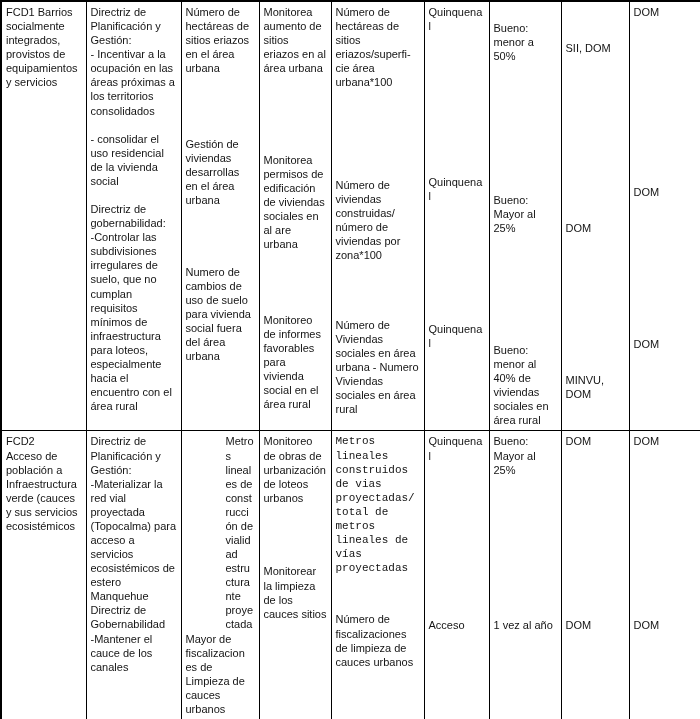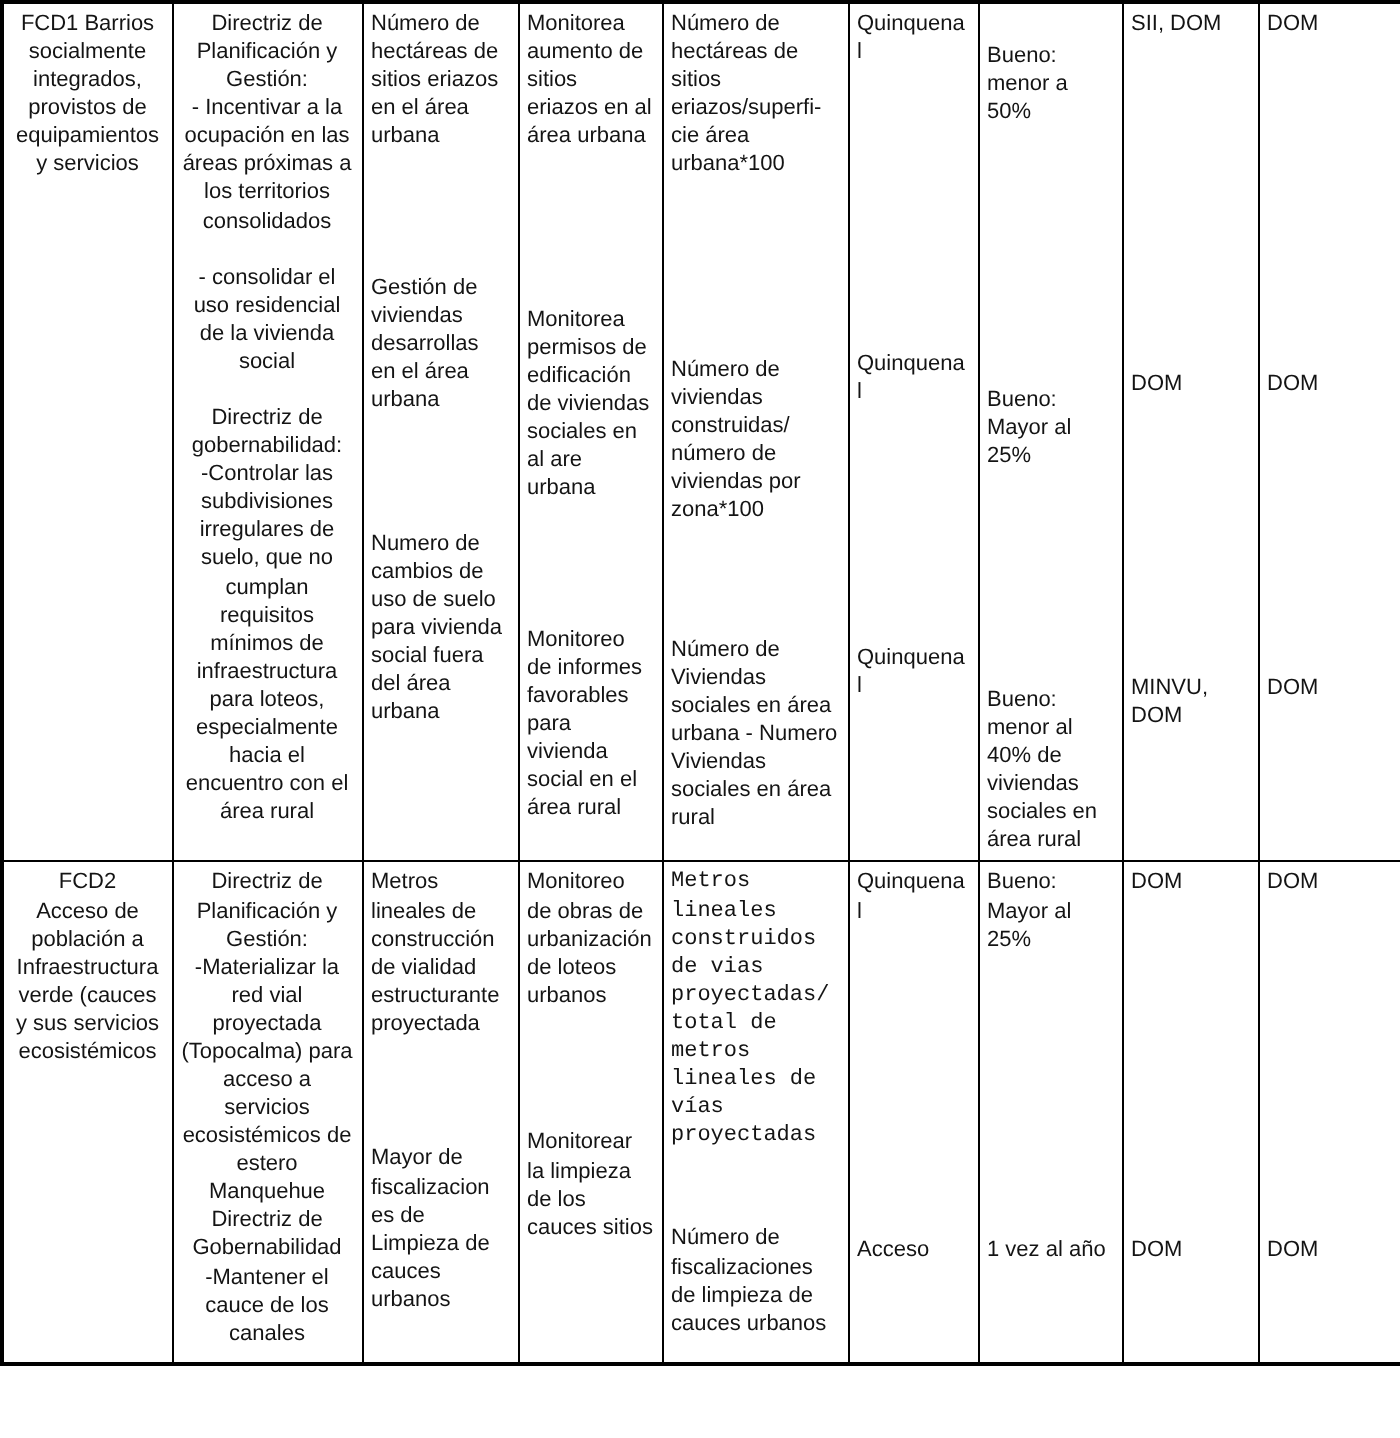--- a/index.html
+++ b/index.html
@@ -21,34 +21,34 @@
     vertical-align:top;
     text-align:left;
     padding:3px 4px;
     font-weight:normal;
     word-wrap:break-word;
     overflow:hidden;
   }
   tr.hdr{height:45px;}
   tr.r1{height:423px;}
   tr.r2{height:251px;}
-  .pre{white-space:pre-line;text-align:center;}
+  .pre{white-space:pre-line;}
   .seg{display:block;}
 
   
   tr.r1 .c-ind  .s1{min-height:132px;} tr.r1 .c-ind  .s2{min-height:128px;}
   tr.r1 .c-desc .s1{min-height:148px;} tr.r1 .c-desc .s2{min-height:160px;}
   tr.r1 .c-form .s1{min-height:173px;} tr.r1 .c-form .s2{min-height:140px;}
   tr.r1 .c-plazo .s1{min-height:170px;} tr.r1 .c-plazo .s2{min-height:147px;}
   tr.r1 .c-param .s1{min-height:172px;margin-top:16px;} tr.r1 .c-param .s2{min-height:150px;}
-  tr.r1 .c-fuente .s1{min-height:180px;} tr.r1 .c-fuente .s2{min-height:152px;}
+  tr.r1 .c-fuente .s1{min-height:180px;margin-top:36px;} tr.r1 .c-fuente .s2{min-height:152px;}
   tr.r1 .c-resp .s1{min-height:180px;} tr.r1 .c-resp .s2{min-height:152px;}
 
   
-  tr.r2 .c-ind  .s1{min-height:138px;}
+  tr.r2 .c-ind  .s1{min-height:138px;margin-left:40px;}
   tr.r2 .c-desc .s1{min-height:130px;}
   tr.r2 .c-form .s1{min-height:178px;font-family:Liberation Mono, monospace;}
   tr.r2 .c-plazo .s1{min-height:184px;}
   tr.r2 .c-param .s1{min-height:184px;}
   tr.r2 .c-fuente .s1{min-height:184px;}
   tr.r2 .c-resp .s1{min-height:184px;}
 </style>
 </head>
 <body>
 

